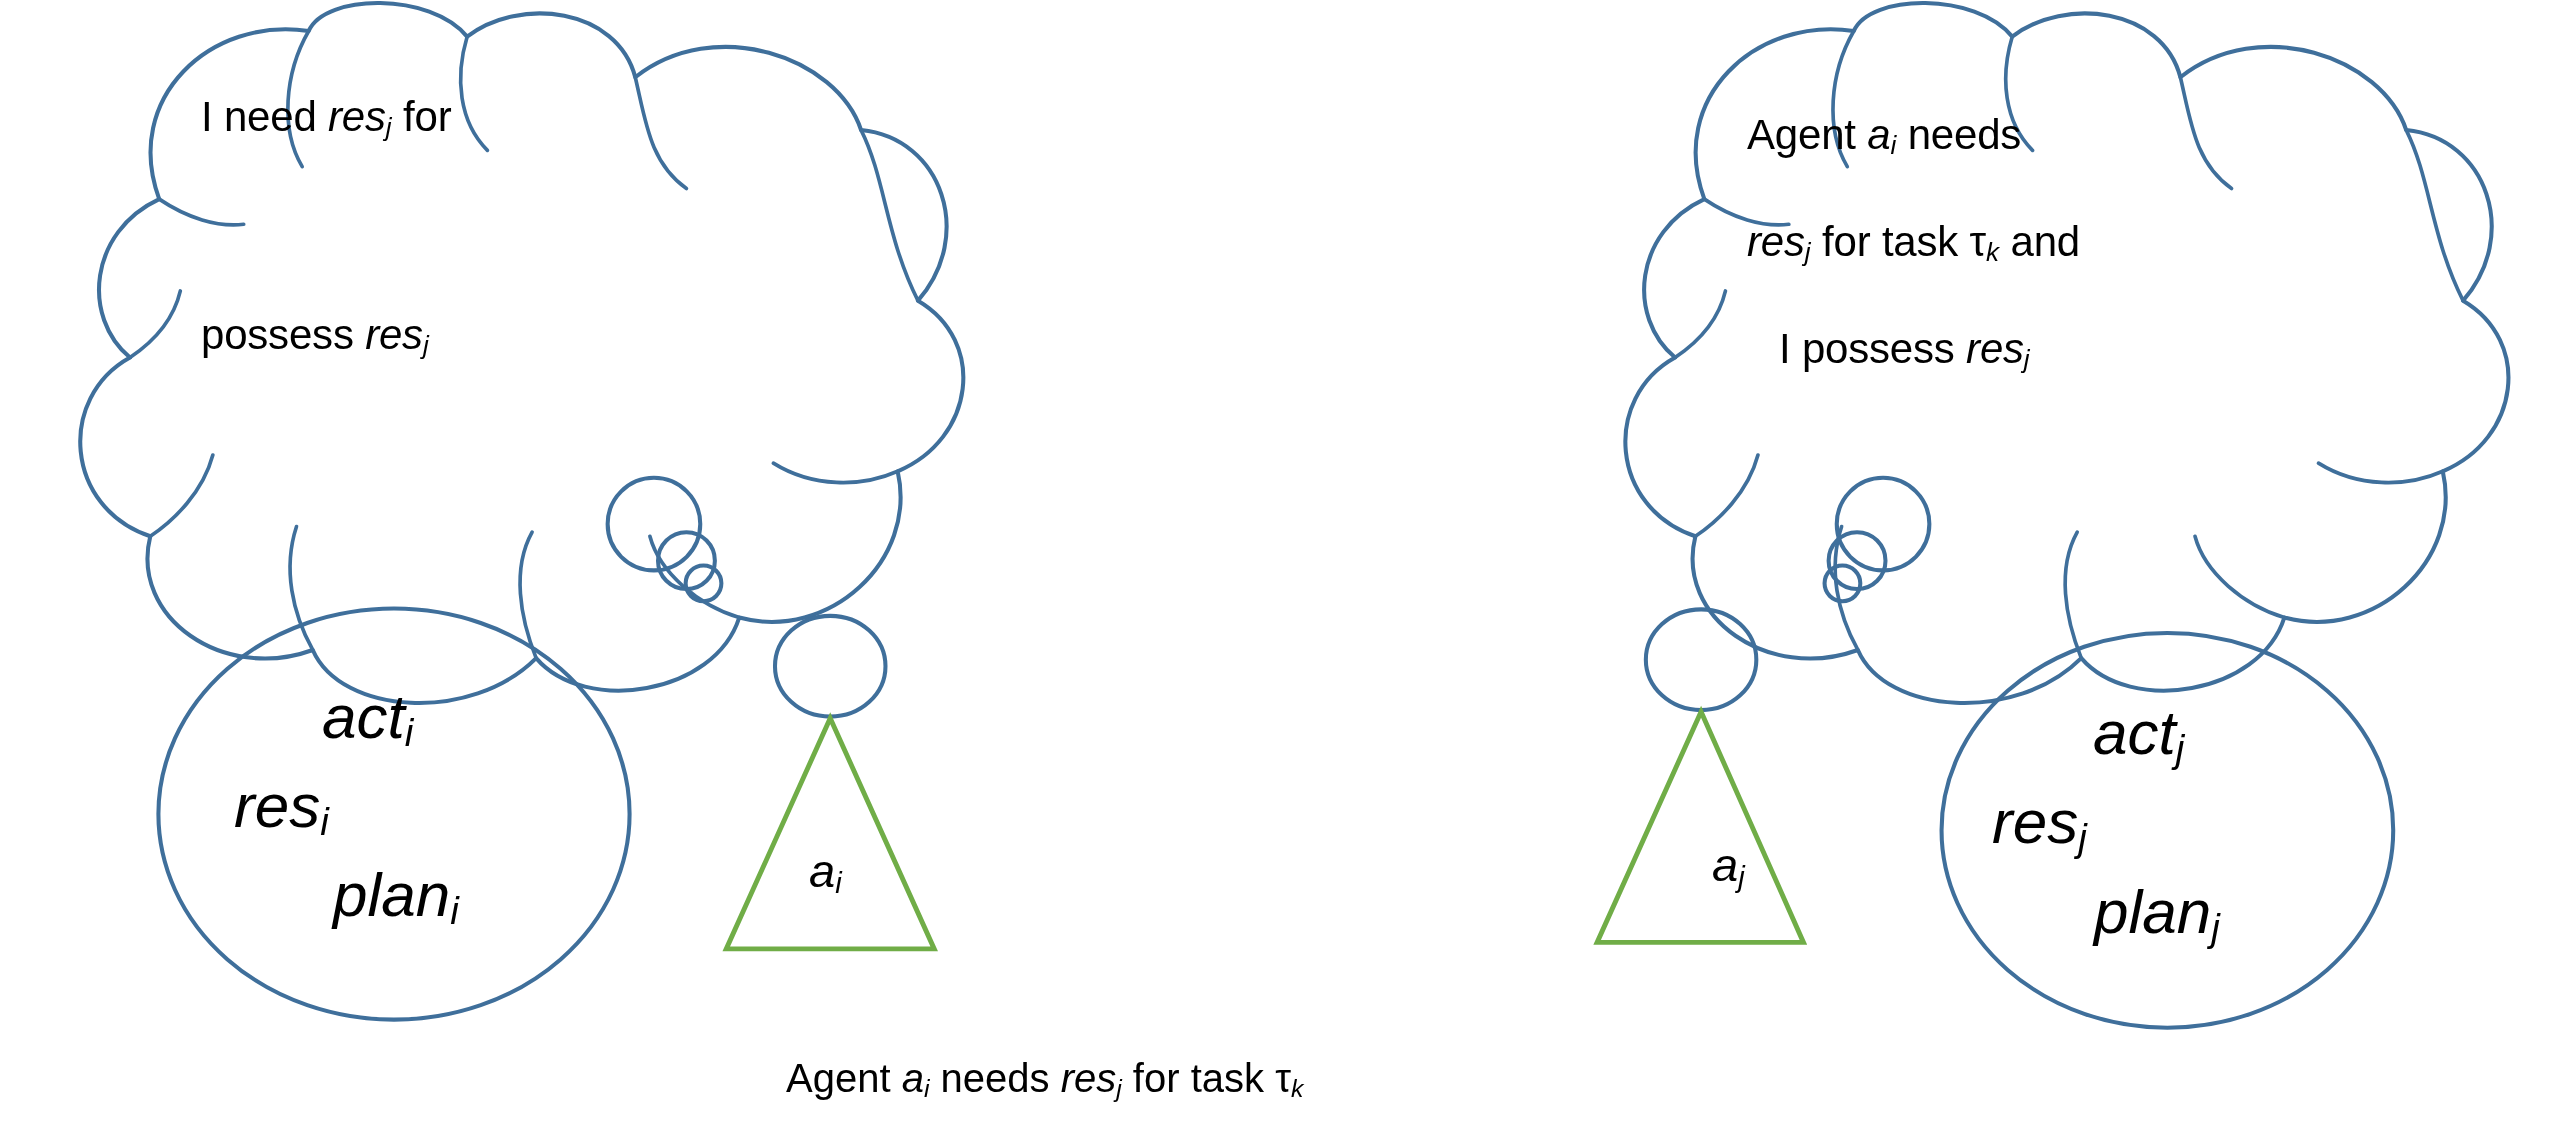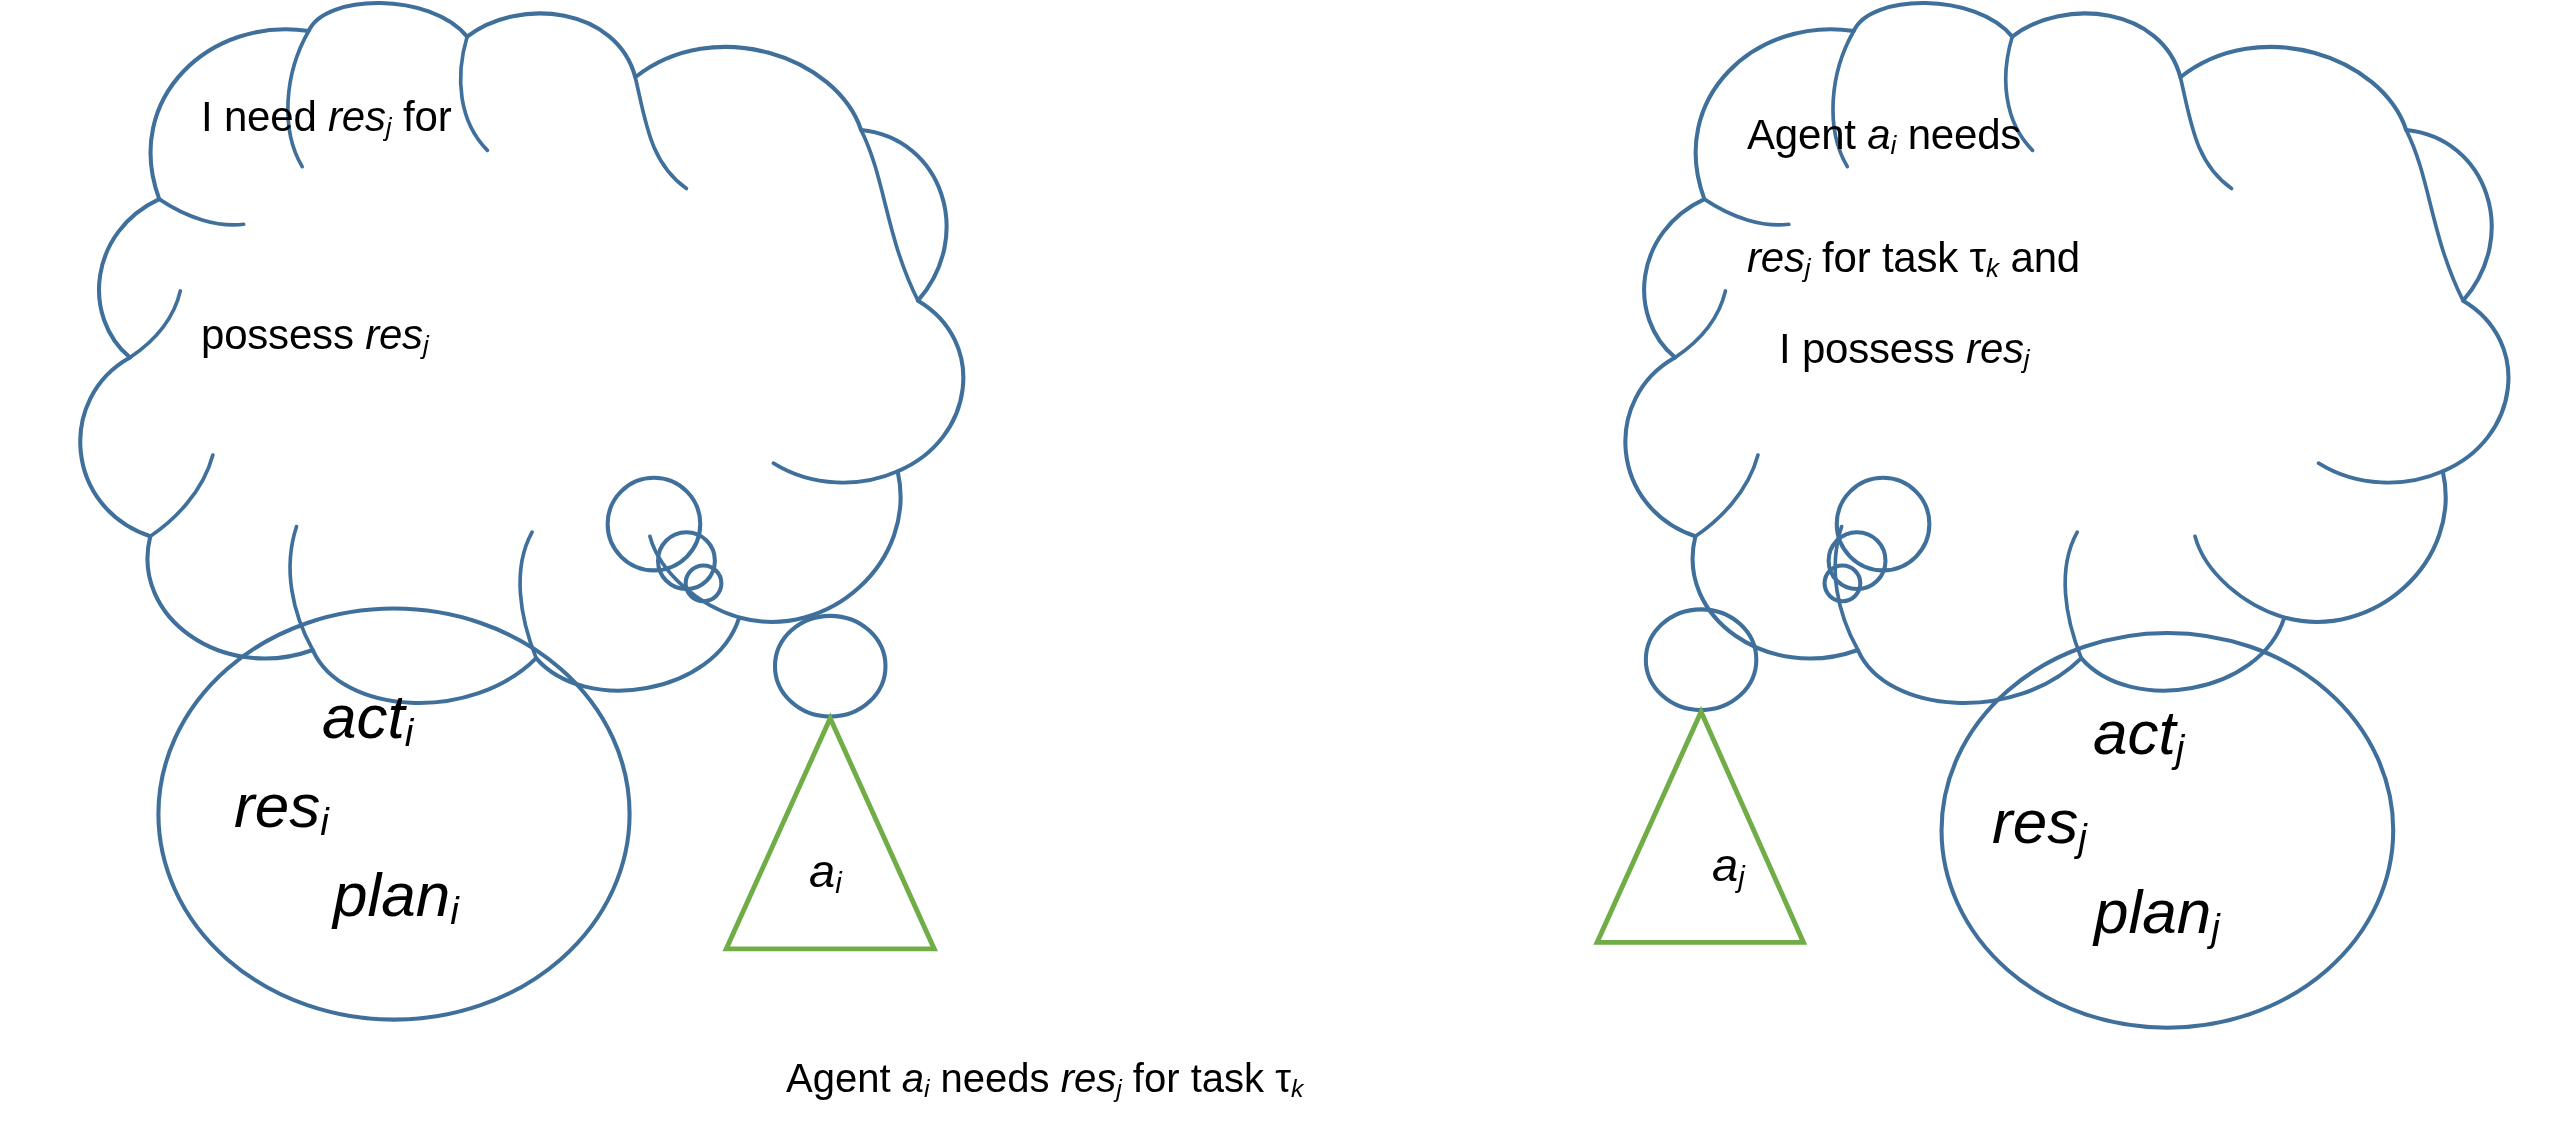--- a/index.html
+++ b/index.html
@@ -166,21 +166,21 @@
     </g>
   </svg>
 
   <div class="txt bubble-line" style="left:201px; top:96px;"><span>I need </span><i>res</i><sub>j</sub><span> for</span></div>
 
 
   <div class="txt bubble-line" style="left:201px; top:314px;text-align:right;"><span>possess </span><i>res</i><sub>j</sub></div>
 
   <div class="txt bubble-line" style="left:1747px; top:114px;"><span>Agent </span><i>a</i><sub>i</sub><span> needs</span></div>
 
-  <div class="txt bubble-line" style="left:1747px; top:221px;margin-top:16px;"><i>res</i><sub>j</sub><span> for task </span><span class="nosub">τ</span><sub>k</sub><span> and</span></div>
+  <div class="txt bubble-line" style="left:1747px; top:221px;"><i>res</i><sub>j</sub><span> for task </span><span class="nosub">τ</span><sub>k</sub><span> and</span></div>
 
   <div class="txt bubble-line" style="left:1747px; top:328px;margin-left:32px;"><span>I possess </span><i>res</i><sub>j</sub></div>
 
   <div class="txt circle-label" style="left:322px; top:681px;"><span>act</span><sub>i</sub></div>
 
   <div class="txt circle-label" style="left:234px; top:770px;"><span>res</span><sub>i</sub></div>
 
   <div class="txt circle-label" style="left:333px; top:859px;"><span>plan</span><sub>i</sub></div>
 
   <div class="txt circle-label" style="left:2093px; top:697px;"><span>act</span><sub>j</sub></div>

